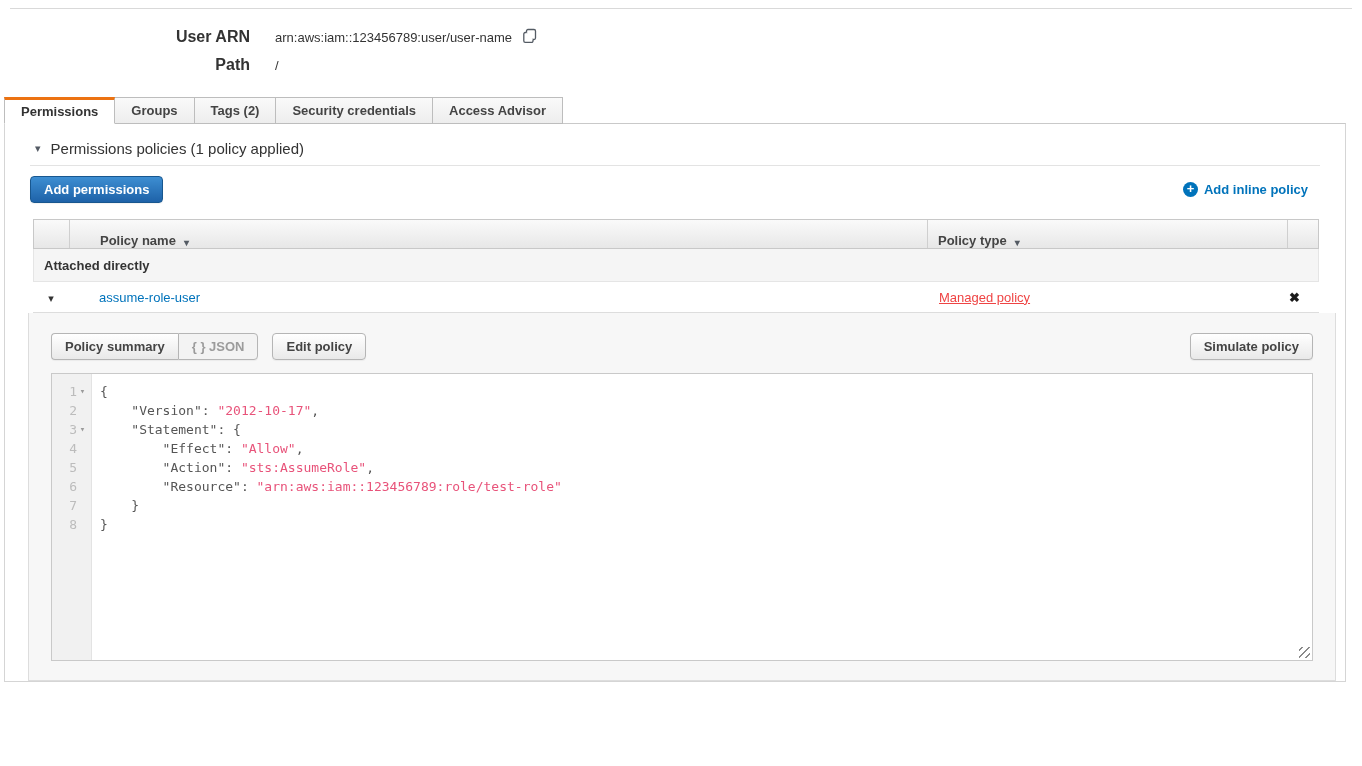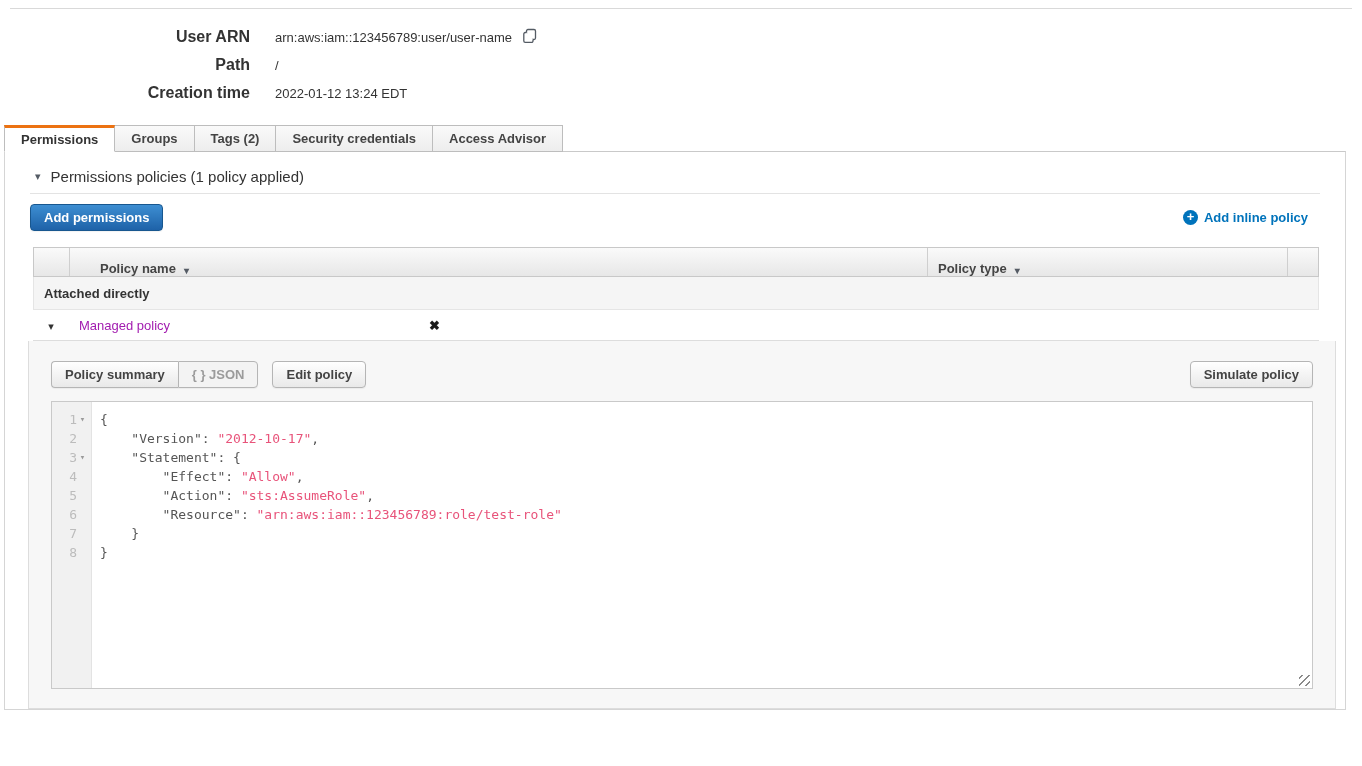--- a/index.html
+++ b/index.html
@@ -52,21 +52,21 @@
   .col-sel { width:36px; border-right:1px solid #cfcfcf; }
   .col-name { flex:1; padding-left:30px; border-right:1px solid #cfcfcf; }
   .col-type { width:360px; padding-left:10px; border-right:1px solid #cfcfcf; }
   .col-last { width:30px; }
   .sort-caret { font-size:10px; color:#545b64; margin-left:8px; }
   .group-row { display:flex; align-items:center; height:33px; background:#f5f5f5; border:1px solid #e5e5e5; border-top:none;
                font-weight:bold; padding-left:10px; }
   .policy-row { display:flex; align-items:center; height:31px; background:#fff; border-bottom:1px solid #ddd; }
   .cell-sel { width:36px; text-align:center; }
   .cell-name { flex:1; padding-left:30px; }
-  .cell-type { width:360px; padding-left:10px; color:#a21caf; }
+  .cell-type { width:360px; padding-left:10px; color:#ef4444;text-decoration:underline; }
   .cell-last { width:30px; text-align:left; }
   .policy-link { color:#0073bb; text-decoration:none; cursor:pointer; }
   .expand-caret { font-size:11px; color:#333; cursor:pointer; }
   .detach-x { font-weight:bold; font-size:13px; color:#1a1a1a; cursor:pointer; }
 
   
   .detail-panel { margin:0 9px 0 23px; background:#f7f7f7; border:1px solid #ddd; border-top:none; padding:20px 22px 19px 22px; }
   .detail-buttons { display:flex; align-items:center; justify-content:space-between; }
   .view-group { display:flex; }
   .view-group .btn { border-radius:0; }
@@ -104,24 +104,20 @@
             <rect x="4.5" y="1.5" width="9" height="10" rx="1.5" stroke="#545b64" stroke-width="1.3" fill="#fff"></rect>
             <path d="M4.5 4.5 H3.2 A1.4 1.4 0 0 0 1.8 5.9 V13 A1.4 1.4 0 0 0 3.2 14.4 H9.6 A1.4 1.4 0 0 0 11 13 V11.5" stroke="#545b64" stroke-width="1.3" fill="#fff"></path>
           </svg>
         </span>
       </span>
     </div>
     <div class="field-row">
       <span class="field-label">Path</span>
       <span class="field-value">/</span>
     </div>
-    <div class="field-row">
-      <span class="field-label">Creation time</span>
-      <span class="field-value">2022-01-12 13:24 EDT</span>
-    </div>
   </div>
 
   <div class="tabs">
     <div class="tab active">Permissions</div>
     <div class="tab">Groups</div>
     <div class="tab">Tags (2)</div>
     <div class="tab">Security credentials</div>
     <div class="tab">Access Advisor</div>
   </div>
 
@@ -155,20 +151,23 @@
         <div class="th col-last"></div>
       </div>
 
       <div class="group-row">
         <span>Attached directly</span>
       </div>
 
       <div class="policy-row">
         <div class="cell-sel">
           <span class="expand-caret">▾</span>
+        </div>
+        <div class="cell-name">
+          <a class="policy-link">assume-role-user</a>
         </div>
         <div class="cell-type">Managed policy</div>
         <div class="cell-last">
           <span class="detach-x">✖</span>
         </div>
       </div>
     </div>
 
     <div class="detail-panel">
       <div class="detail-buttons">

